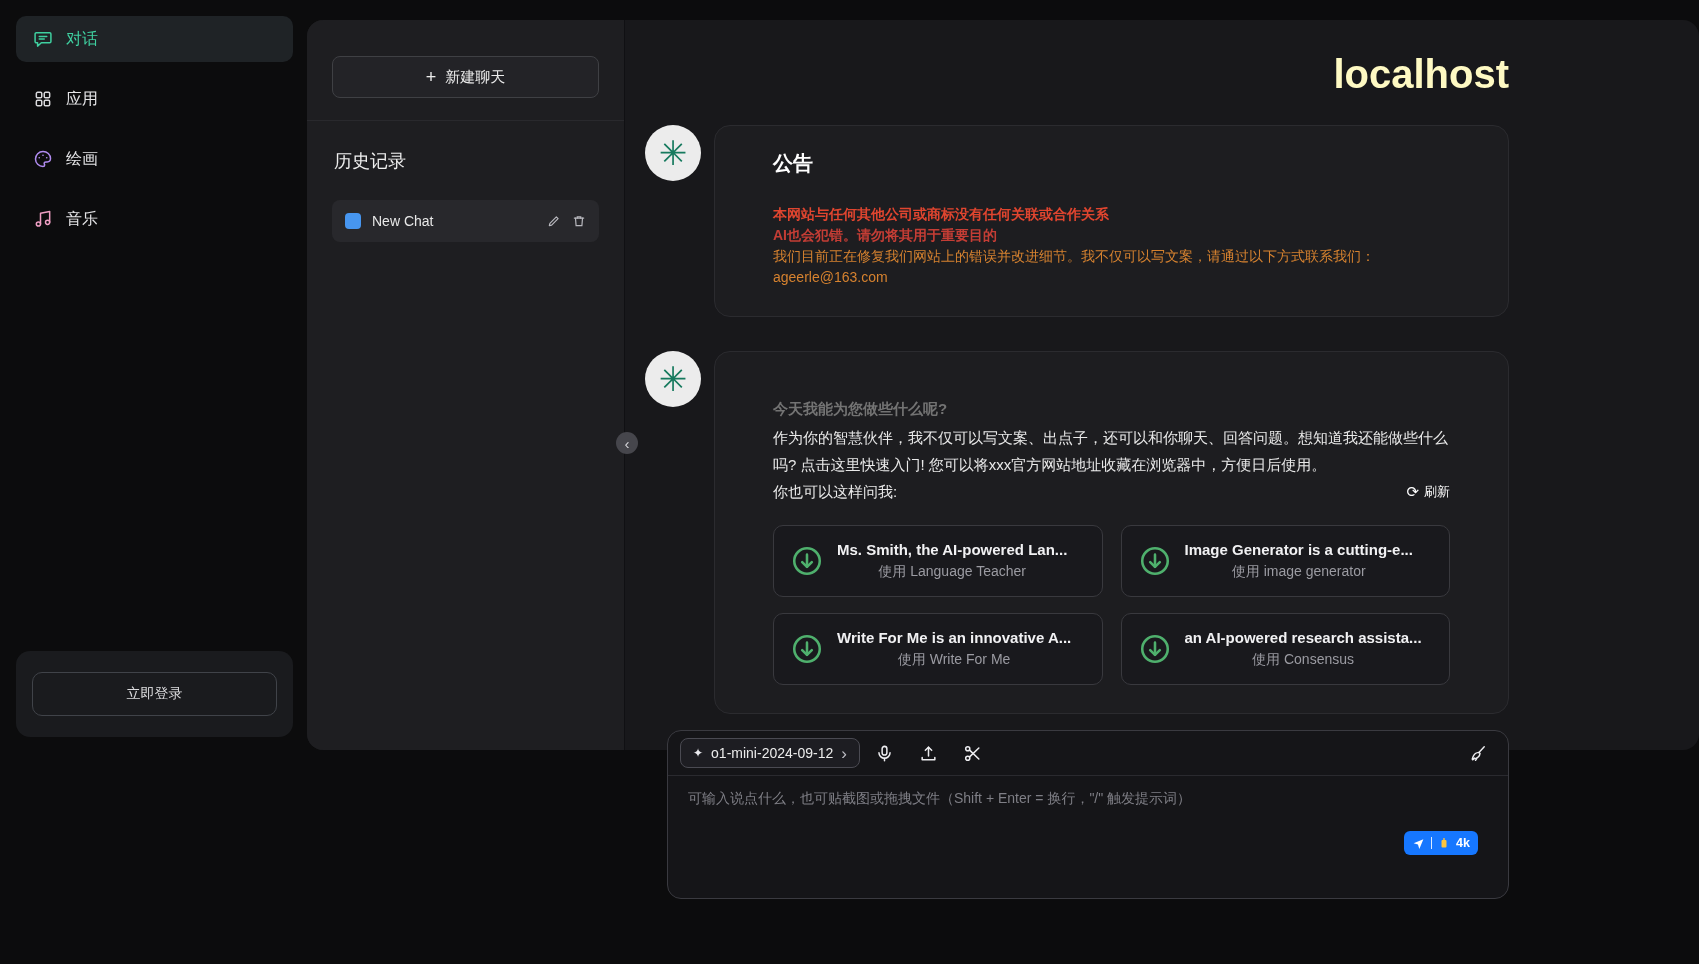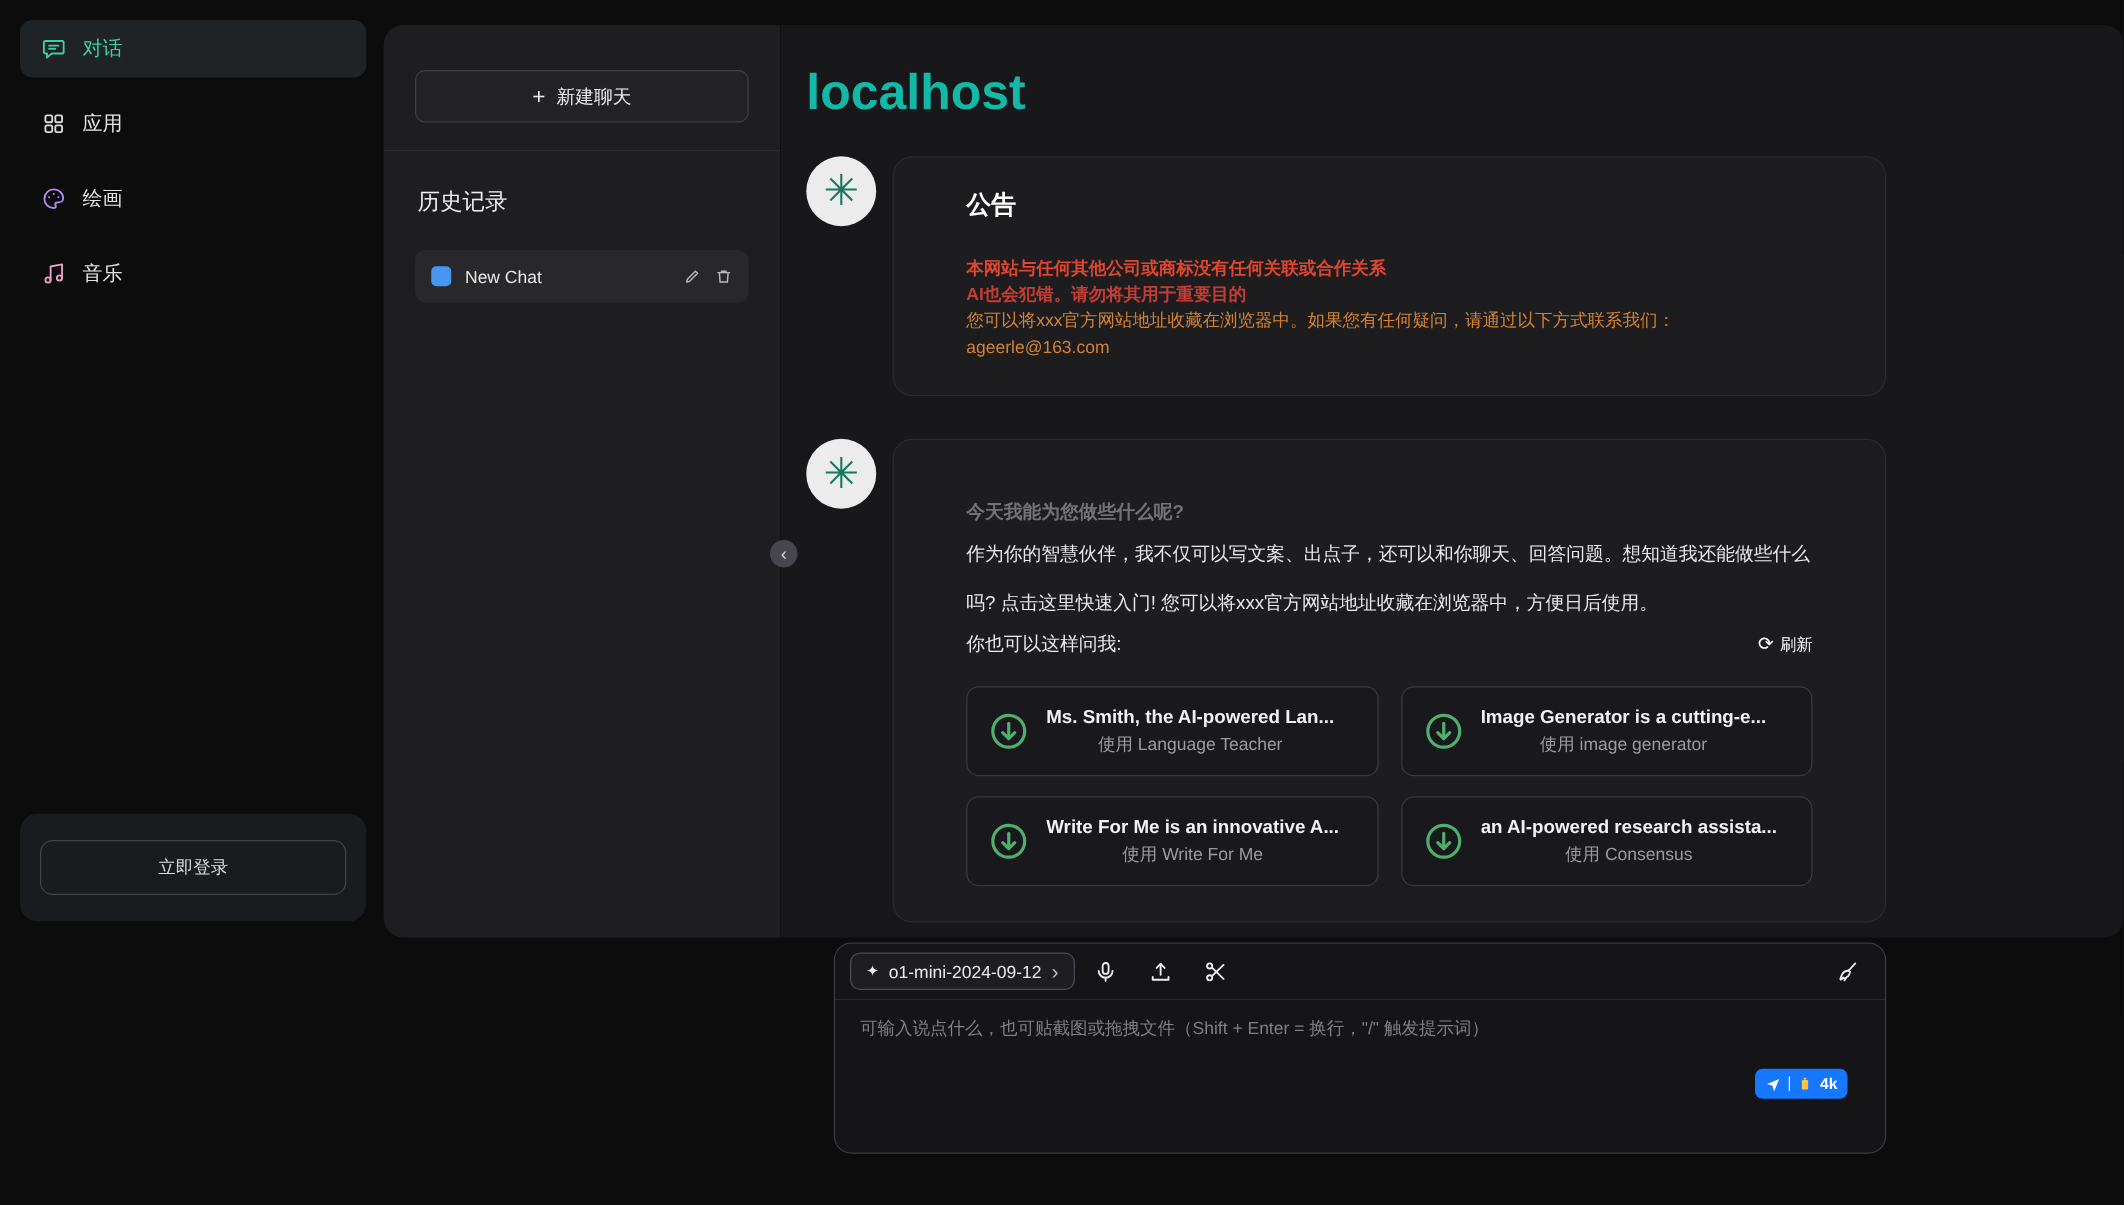--- a/index.html
+++ b/index.html
@@ -78,22 +78,22 @@
     display: grid; place-items: center;
     font-size: 15px; line-height: 1; cursor: pointer;
   }
 
   
   .chat-main {
     flex: 1; padding: 10px 190px 0 20px;
     display: flex; flex-direction: column; min-width: 0;
   }
   .page-title {
-    margin: 22px 0 28px; text-align: left;
-    font-size: 40px; font-weight: 700; color: #14b8a6;
+    margin: 22px 0 28px; text-align: right;
+    font-size: 40px; font-weight: 700; color: #fef9c3;
   }
   .messages { display: flex; flex-direction: column; gap: 34px; }
   .message { display: flex; gap: 13px; align-items: flex-start; }
   .avatar {
     width: 56px; height: 56px; border-radius: 50%; flex: 0 0 56px;
     background: #ececec; display: grid; place-items: center;
   }
   .avatar .logo { color: #167a5e; font-size: 34px; line-height: 1; }
   .bubble {
     flex: 1; background: #1d1d20; border: 1px solid #2b2b2f;
@@ -101,21 +101,21 @@
   }
 
   .ann-title { font-size: 20px; font-weight: 700; color: #fff; margin-bottom: 27px; }
   .ann-line { font-size: 14px; line-height: 21px; }
   .l1 { color: #e0452f; font-weight: 700; }
   .l2 { color: #c43d35; font-weight: 600; }
   .l3 { color: #d6822f; }
   .ann-email { color: #d6822f; font-size: 14px; line-height: 21px; cursor: pointer; display: inline-block; }
 
   .w-title { font-size: 15px; font-weight: 700; color: #737373; margin-bottom: 5px; margin-top: 24px; }
-  .w-body { font-size: 15px; color: #e9e9e9; line-height: 39px; }
+  .w-body { font-size: 15px; color: #e9e9e9; line-height: 27px; }
   .w-row {
     display: flex; justify-content: space-between; align-items: center;
     font-size: 15px; color: #e9e9e9; line-height: 27px;
   }
   .refresh-btn {
     display: inline-flex; align-items: center; gap: 5px;
     background: none; border: 0; color: #ffffff;
     font-size: 13px; cursor: pointer; font-family: inherit;
   }
   .refresh-glyph { font-size: 15px; line-height: 1; }
@@ -265,21 +265,21 @@
       <div class="messages">
 
         <div class="message">
           <div class="avatar">
             <span class="logo">✳</span>
           </div>
           <div class="bubble">
             <div class="ann-title">公告</div>
             <div class="ann-line l1">本网站与任何其他公司或商标没有任何关联或合作关系</div>
             <div class="ann-line l2">AI也会犯错。请勿将其用于重要目的</div>
-            <div class="ann-line l3">您可以将xxx官方网站地址收藏在浏览器中。如果您有任何疑问，请通过以下方式联系我们：</div>
+            <div class="ann-line l3">我们目前正在修复我们网站上的错误并改进细节。我不仅可以写文案，请通过以下方式联系我们：</div>
             <a class="ann-email">ageerle@163.com</a>
           </div>
         </div>
 
         <div class="message">
           <div class="avatar">
             <span class="logo">✳</span>
           </div>
           <div class="bubble">
             <div class="w-title">今天我能为您做些什么呢?</div>

